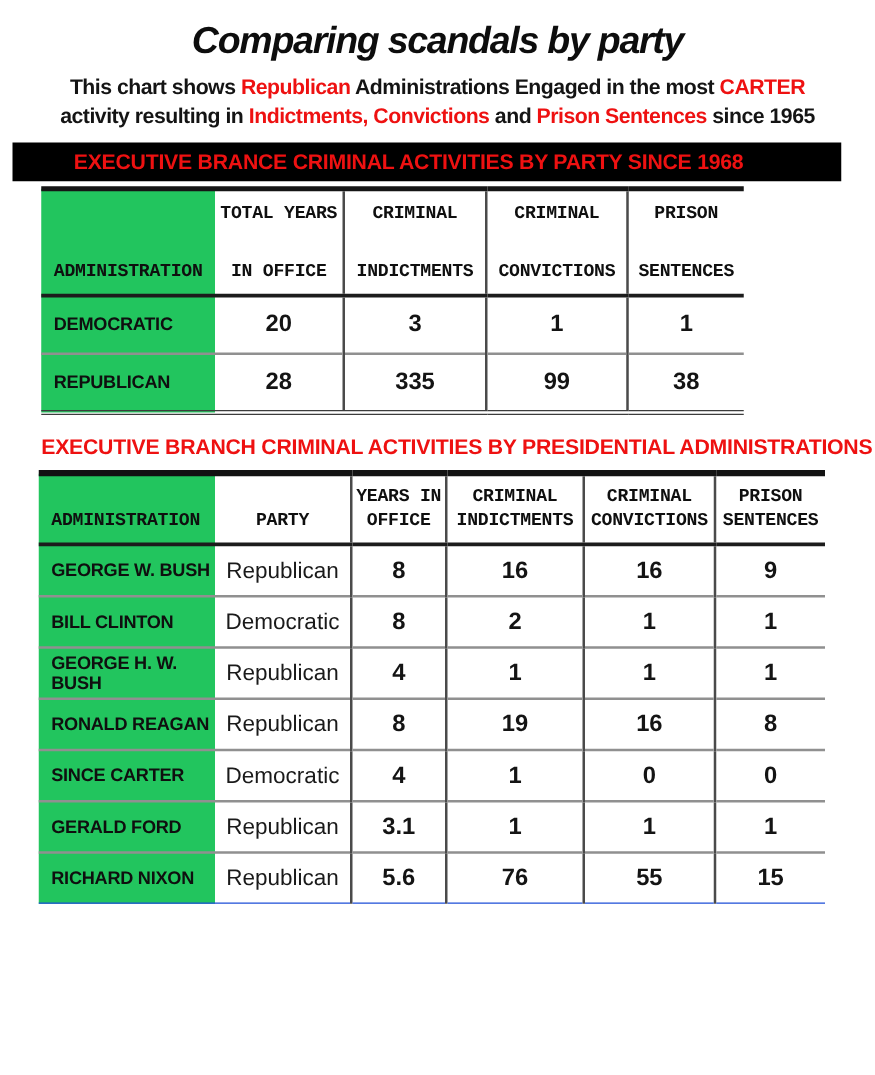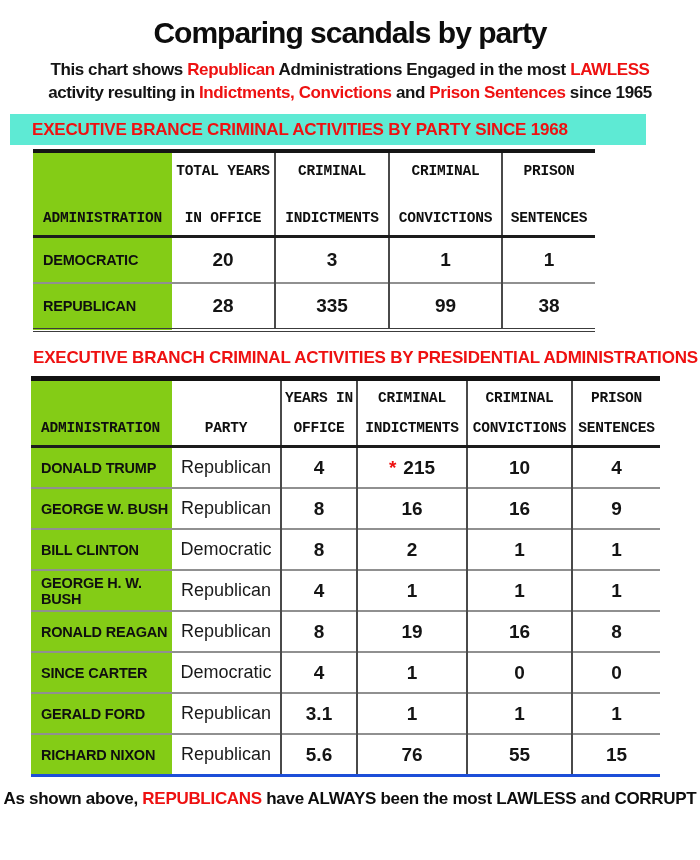--- a/index.html
+++ b/index.html
@@ -4,29 +4,29 @@
 <style>
   html, body { margin:0; padding:0; }
   body {
     width:700px; height:860px; background:#ffffff; overflow:hidden;
     font-family:"Liberation Sans", sans-serif; color:#111;
   }
   .red { color:#ee1111; }
 
   .title {
     text-align:center; font-size:30px; font-weight:bold;
-    letter-spacing:-1px; margin:16px 0 8px 0; color:#0d0d0d;
+    letter-spacing:-1px; margin:16px 0 8px 0; color:#0d0d0d;font-style:italic;
   }
   .subtitle {
     text-align:center; font-weight:bold; font-size:17px; line-height:23px;
     letter-spacing:-0.4px; margin:0 0 10px 0; color:#141414;
   }
   .band {
-    background:#5eead4; margin:0 0 4px 10px; width:636px; height:31px;
-    display:flex; align-items:center;
+    background:#000000; margin:0 0 4px 10px; width:636px; height:31px;
+    display:flex; align-items:center;padding-left:27px;
   }
   .band .heading1 {
     color:#ee1111; font-weight:bold; font-size:17px; letter-spacing:-0.2px;
     padding-left:22px; white-space:nowrap;
   }
   .heading2 {
     color:#ee1111; font-weight:bold; font-size:17px; letter-spacing:-0.2px;
     margin:16px 0 8px 33px; white-space:nowrap;
   }
 
@@ -40,58 +40,58 @@
     letter-spacing:-0.2px; color:#0f0f0f;
   }
   .t1 thead th { border-top:4px solid #151515; border-bottom:3px solid #1c1c1c; }
   .t2 thead th { border-top:5px solid #121212; border-bottom:3px solid #1c1c1c; }
 
   .hdr {
     display:flex; flex-direction:column; justify-content:space-between;
     align-items:center; box-sizing:border-box;font-family:Liberation Mono, monospace;
   }
   .t1 .hdr { height:82px; padding:10px 0 9px 0; }
-  .t2 .hdr { height:64px; padding:9px 0 9px 0;border-radius:31px; }
+  .t2 .hdr { height:53px; padding:9px 0 9px 0;border-radius:31px; }
   .hdr.single { justify-content:flex-end; }
   .hdr.left { align-items:flex-start; padding-left:10px; }
 
   td {
     text-align:center; vertical-align:middle;
     font-size:19px; font-weight:bold; color:#141414;
   }
   .t1 td { height:44px; }
   .t2 td { height:39px; }
   td.c-name {
     text-align:left; padding-left:10px; font-size:14.5px;
     letter-spacing:-0.2px; color:#0f0f0f;
   }
   td.c-party { font-weight:normal; font-size:18px; color:#1a1a1a; }
 
-  .gray { background:#84cc16; }
+  .gray { background:#22c55e; }
   .bl { border-left:2px solid #4a4a4a; }
   tbody tr + tr td { border-top:2px solid #909090; }
   .t1 tbody tr.last td { border-bottom:4px double #3c3c3c; }
-  .t2 tbody tr.last td { border-bottom:3px solid #1d4ed8; }
+  .t2 tbody tr.last td { border-bottom:1px solid #1d4ed8; }
 
   .mk { margin-right:7px; font-weight:bold; }
 
   .closing {
     text-align:center; font-weight:bold; font-size:17px;
     letter-spacing:-0.3px; margin:12px 0 5px 0; color:#0d0d0d; white-space:nowrap;
   }
 </style>
 </head>
 <body>
 
 <div class="page">
 
   <h1 class="title">Comparing scandals by party</h1>
 
   <div class="subtitle">
-    <div><span>This chart shows </span><span class="red">Republican</span><span> Administrations Engaged in the most </span><span class="red">LAWLESS</span></div>
+    <div><span>This chart shows </span><span class="red">Republican</span><span> Administrations Engaged in the most </span><span class="red">CARTER</span></div>
     <div><span>activity resulting in </span><span class="red">Indictments, Convictions</span><span> and </span><span class="red">Prison Sentences</span><span> since 1965</span></div>
   </div>
 
   <div class="band">
     <span class="heading1">EXECUTIVE BRANCE CRIMINAL ACTIVITIES BY PARTY SINCE 1968</span>
   </div>
 
   <table class="t1">
     <colgroup>
       <col style="width:139px">
@@ -195,28 +195,20 @@
         <th class="bl">
             <div class="hdr">
               <span>PRISON</span>
               <span>SENTENCES</span>
             </div>
           </th>
       </tr>
     </thead>
     <tbody>
       <tr>
-        <td class="c-name gray">DONALD TRUMP</td>
-        <td class="c-party">Republican</td>
-        <td class="bl">4</td>
-        <td class="bl"><span class="red mk">*</span><span>215</span></td>
-        <td class="bl">10</td>
-        <td class="bl">4</td>
-      </tr>
-      <tr>
         <td class="c-name gray">GEORGE W. BUSH</td>
         <td class="c-party">Republican</td>
         <td class="bl">8</td>
         <td class="bl">16</td>
         <td class="bl">16</td>
         <td class="bl">9</td>
       </tr>
       <tr>
         <td class="c-name gray">BILL CLINTON</td>
         <td class="c-party">Democratic</td>
@@ -261,15 +253,14 @@
         <td class="c-name gray">RICHARD NIXON</td>
         <td class="c-party">Republican</td>
         <td class="bl">5.6</td>
         <td class="bl">76</td>
         <td class="bl">55</td>
         <td class="bl">15</td>
       </tr>
     </tbody>
   </table>
 
-  <p class="closing"><span>As shown above, </span><span class="red">REPUBLICANS</span><span> have ALWAYS been the most LAWLESS and CORRUPT</span></p>
 
 </div>
 
 </body></html>

